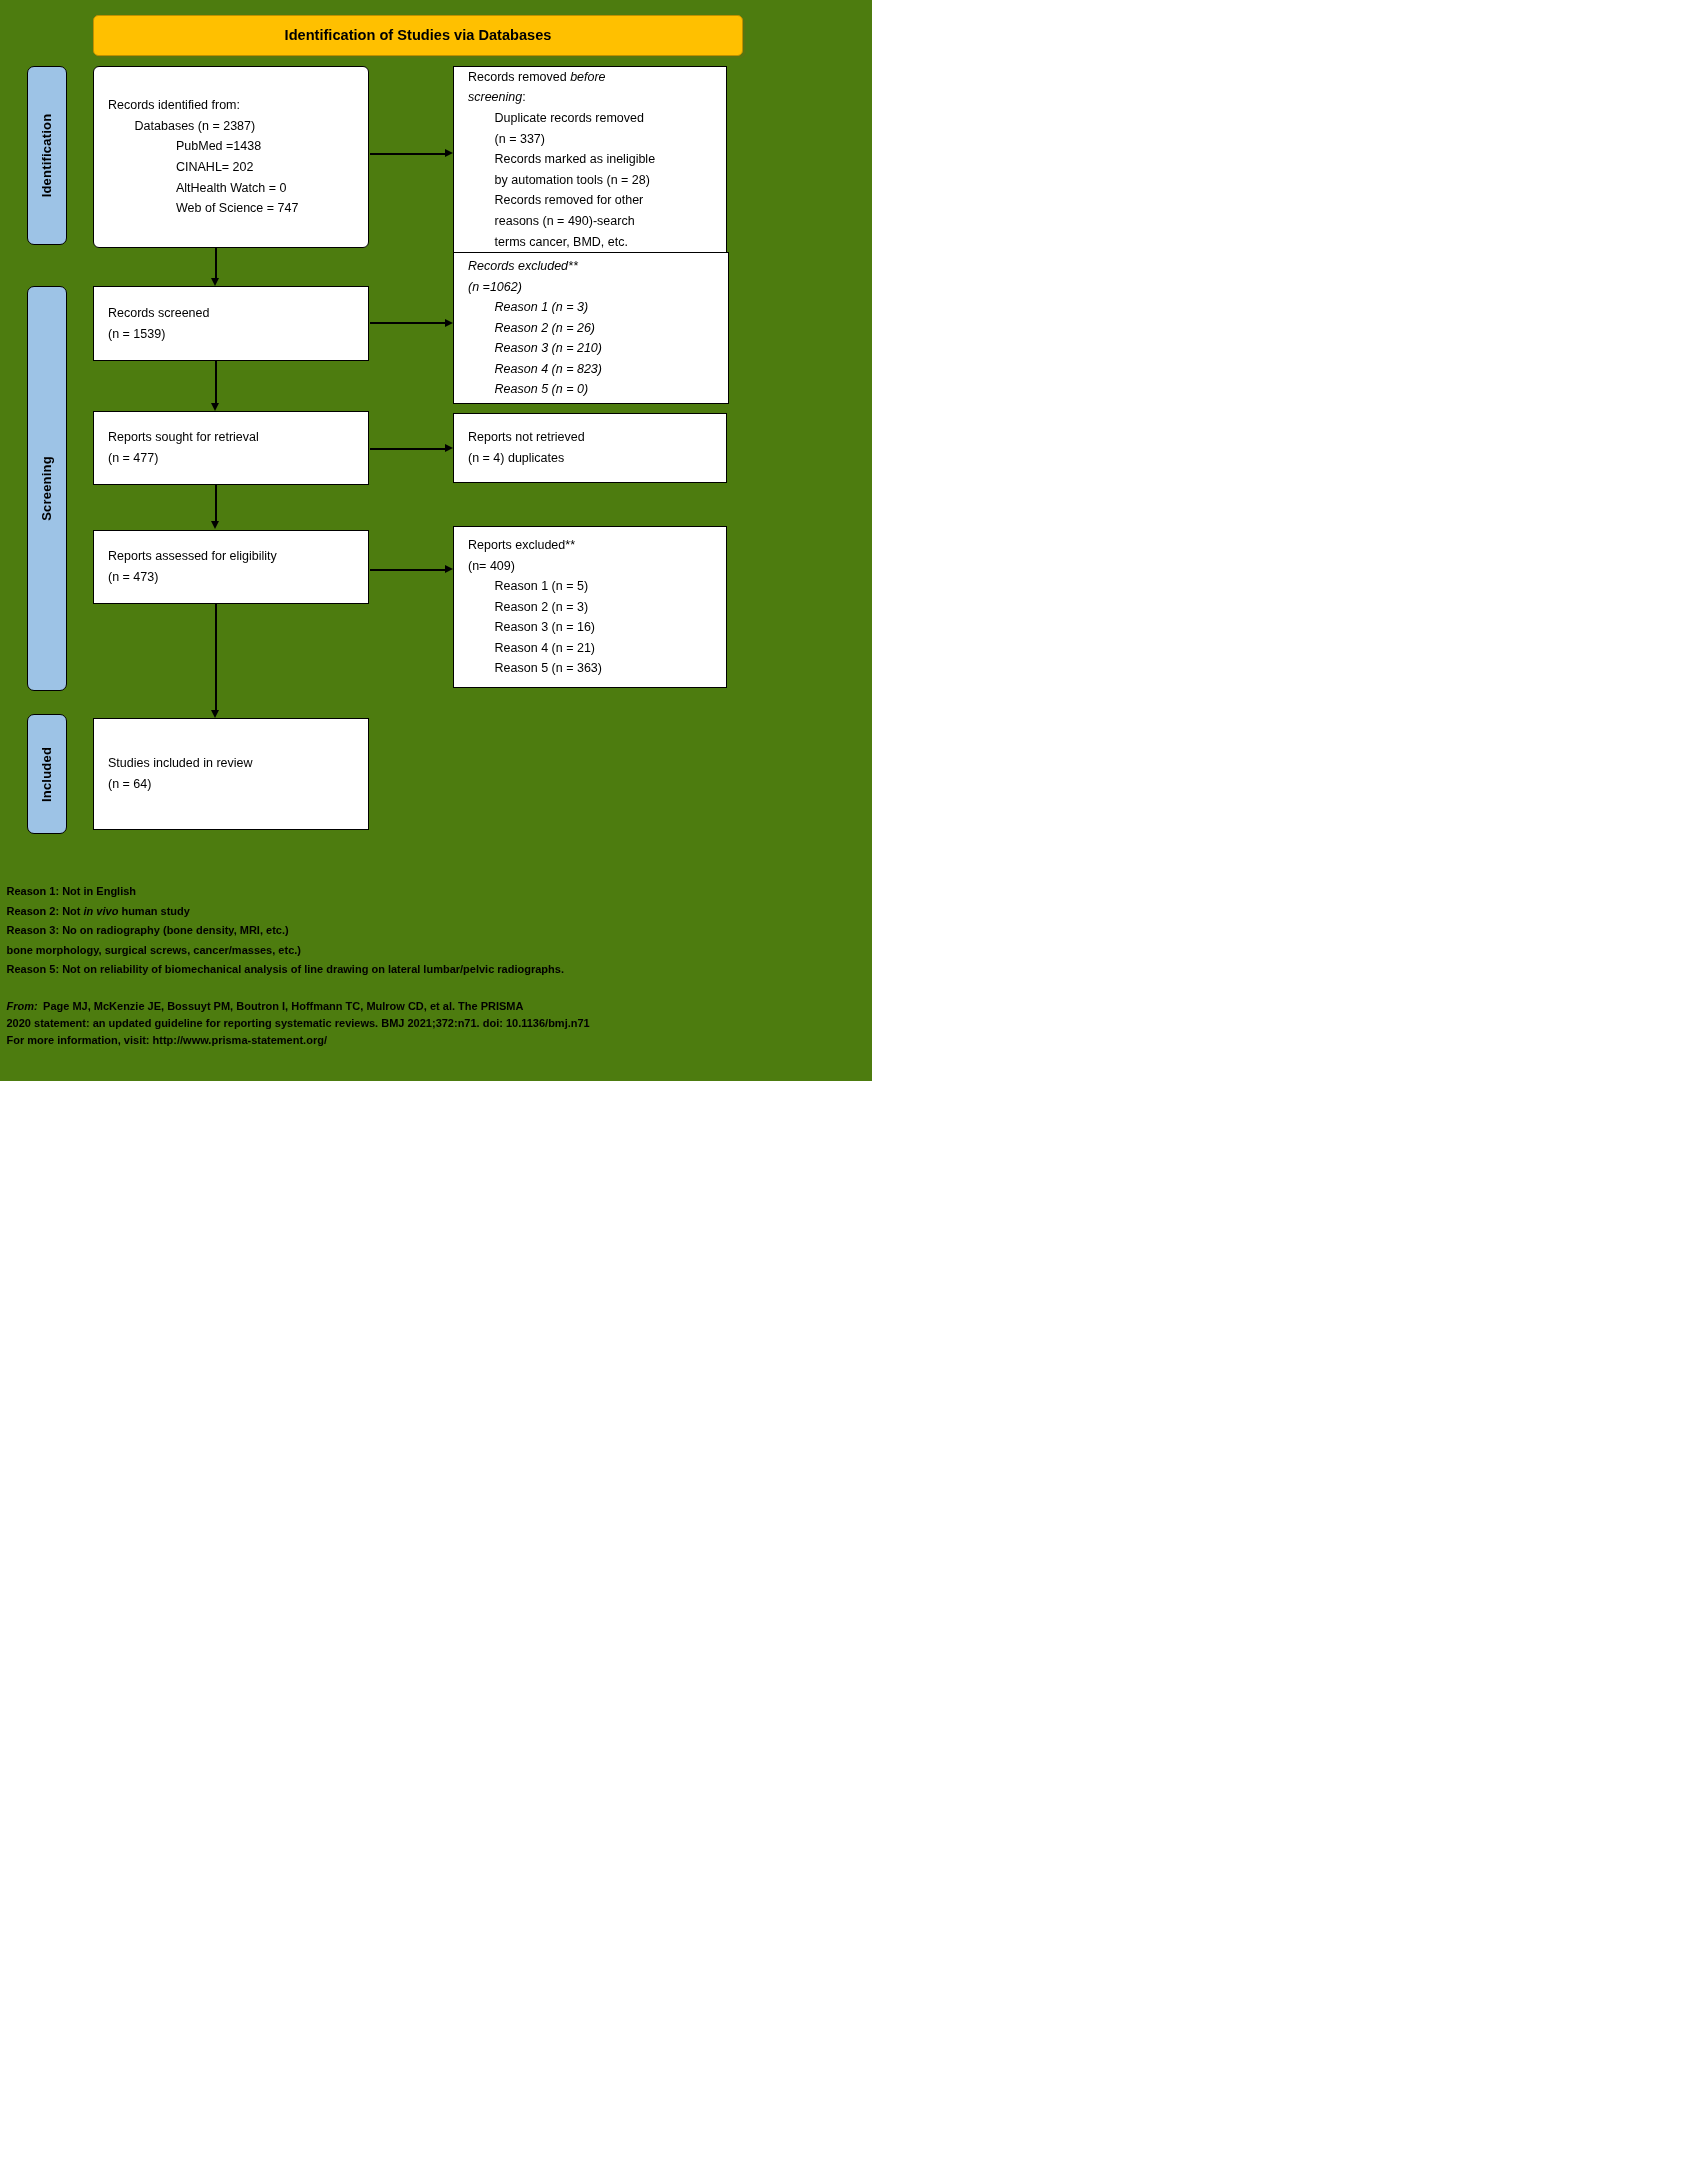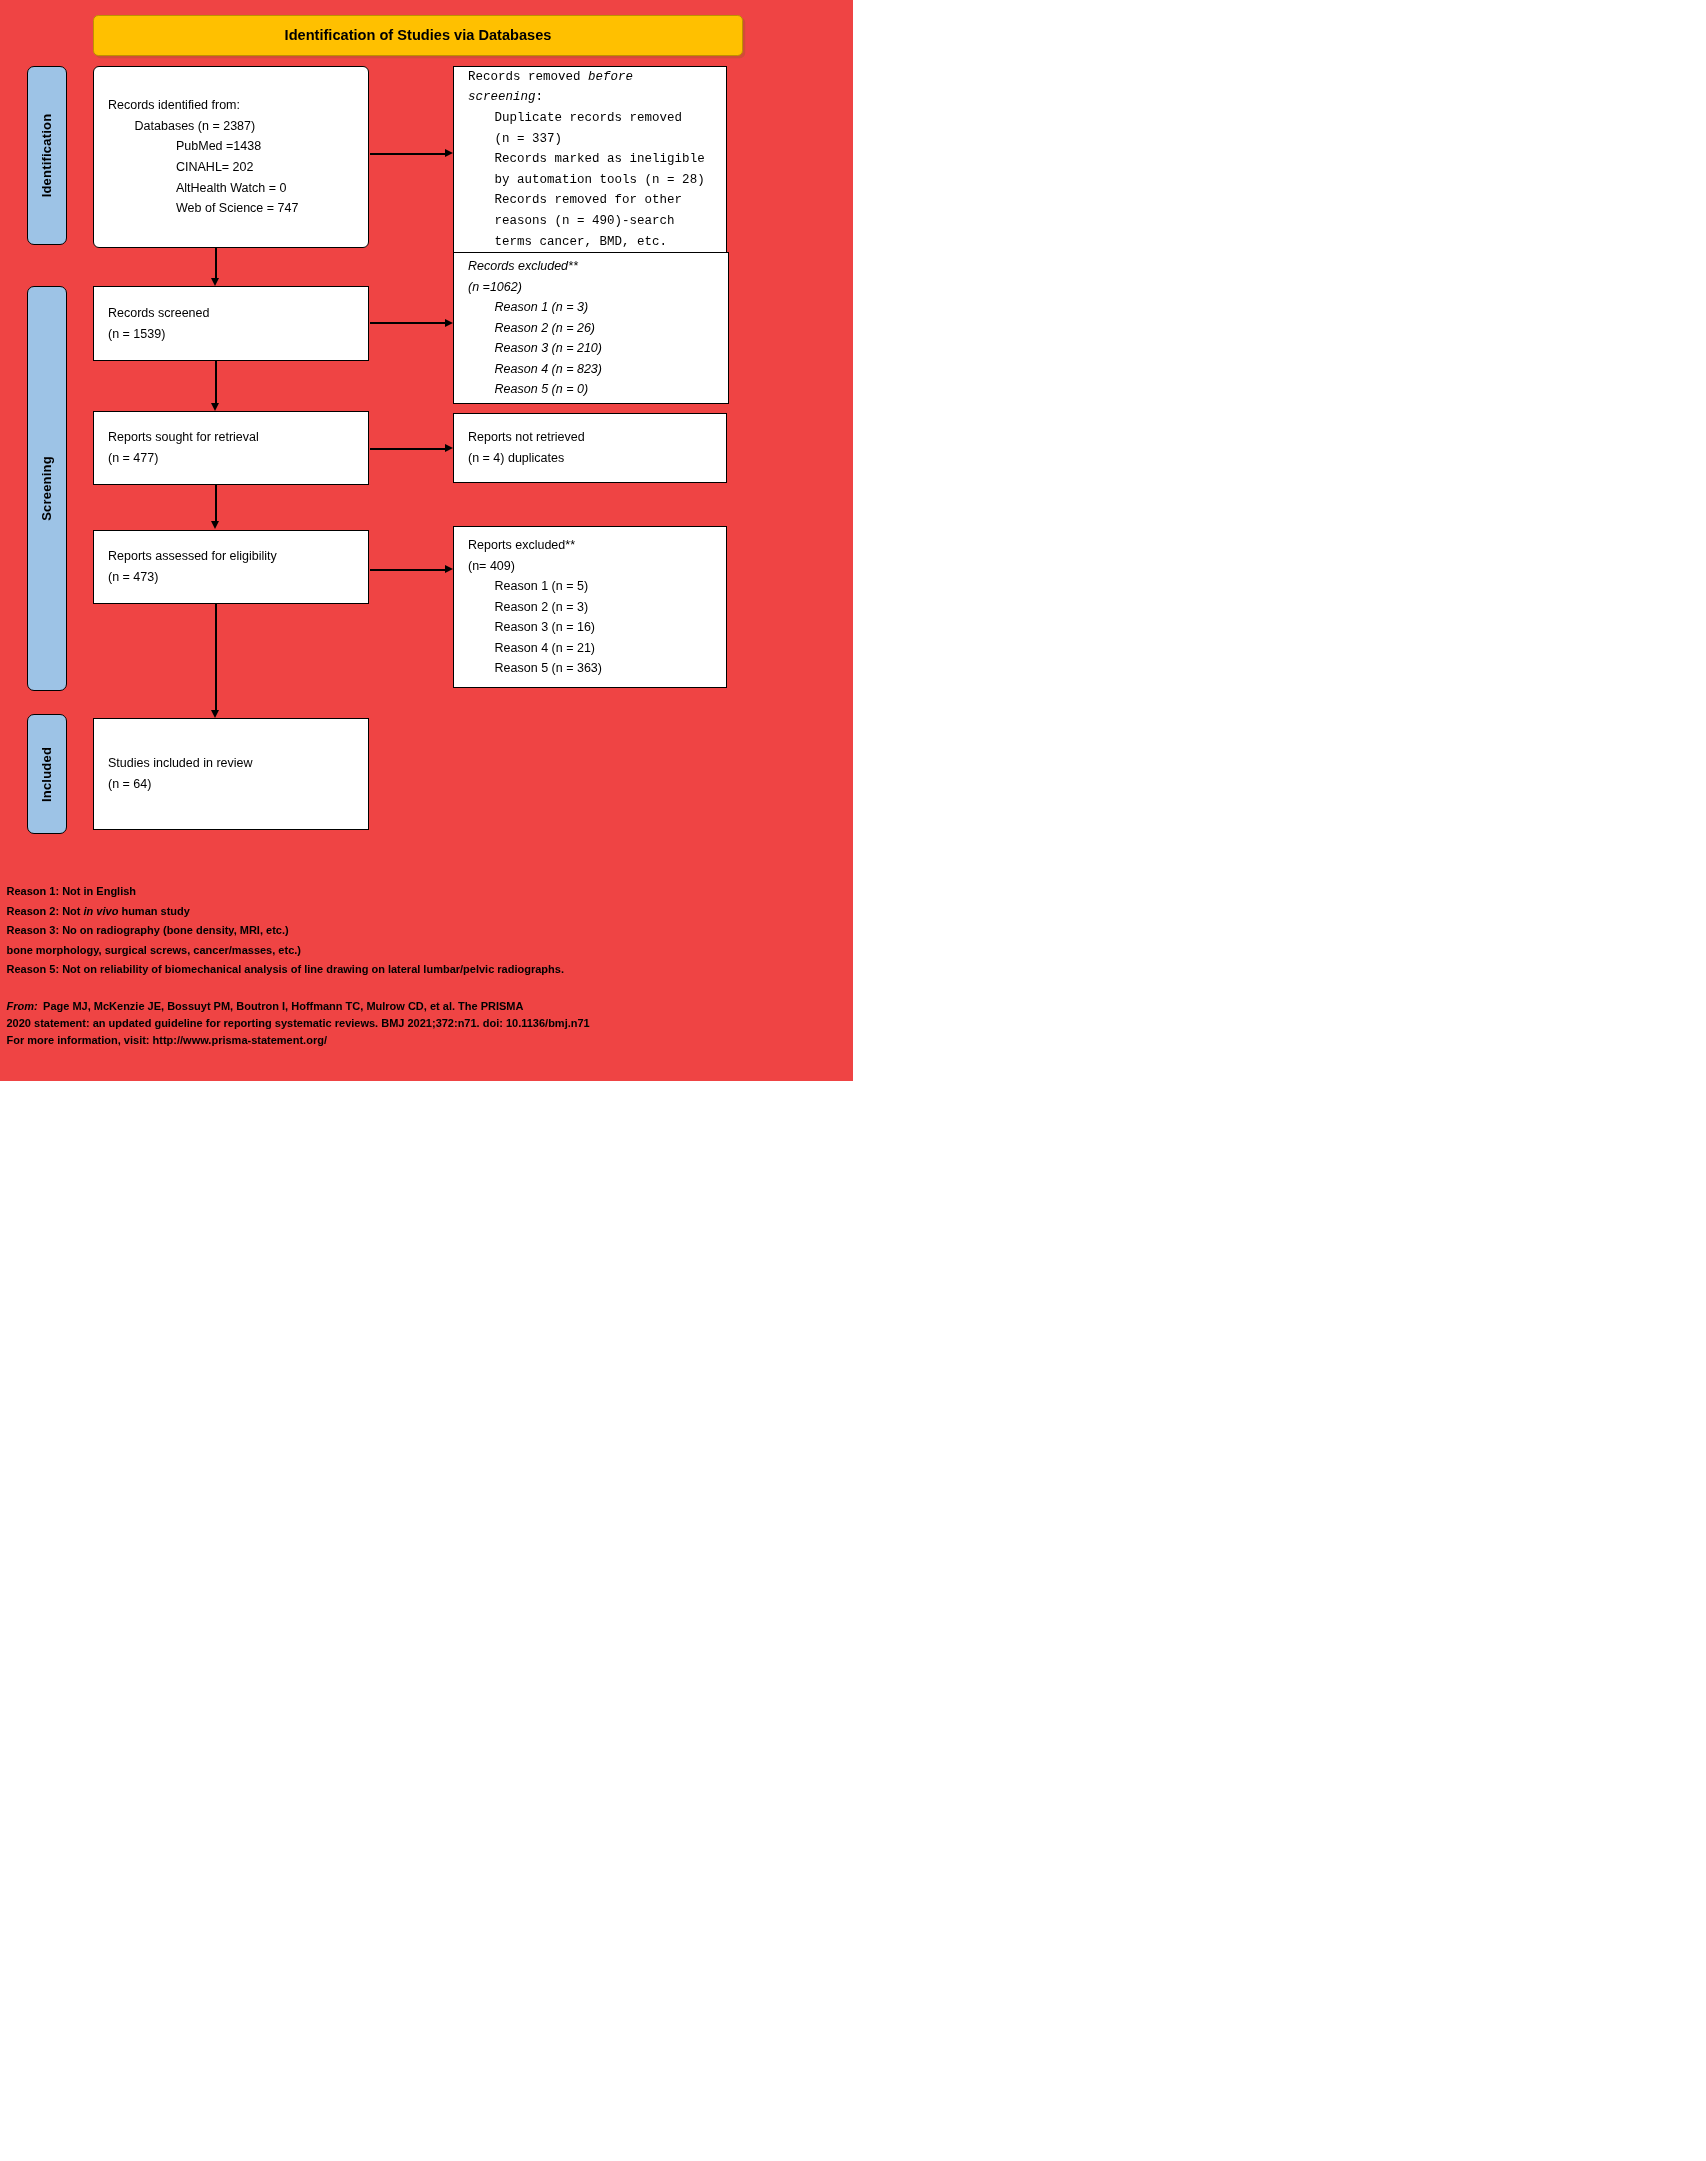--- a/index.html
+++ b/index.html
@@ -1,17 +1,17 @@
 <!DOCTYPE html>
 <html style="font-size:8.7px"><head>
 <meta charset="utf-8">
 <style>
   html,body{margin:0;padding:0;background:#ffffff;}
   body{font-family:"Liberation Sans","DejaVu Sans",sans-serif;color:#000;}
-  .canvas{position:relative;width:853px;height:1081px;background:#ef4444;overflow:hidden;}
+  .canvas{position:relative;width:853px;height:1081px;background:#4d7c0f;overflow:hidden;padding-left:19px;}
 
   
   .banner{position:absolute;left:93px;top:14.6px;width:650px;height:41px;
     background:#FFC000;border:1.1px solid #BF9000;border-radius:5.4px;
     display:flex;align-items:center;justify-content:center;
     box-shadow:2.2px 2.2px 0 rgba(120,100,20,0.25);box-sizing:border-box;}
   .banner span{font-size:14.6px;font-weight:bold;}
 
   
   .side{position:absolute;left:26.6px;width:40px;background:#9DC3E6;
@@ -66,21 +66,21 @@
 
   <div class="box" style="left:93px;top:66px;width:276px;height:182px;border-radius:6px;">
     <div class="bl">Records identified from:</div>
     <div class="bl ind1">Databases (n = 2387)</div>
     <div class="bl ind2">PubMed =1438</div>
     <div class="bl ind2">CINAHL= 202</div>
     <div class="bl ind2">AltHealth Watch = 0</div>
     <div class="bl ind2">Web of Science = 747</div>
   </div>
 
-  <div class="box" style="left:453px;top:66px;width:274px;height:187px;font-family:Liberation Mono, monospace;">
+  <div class="box" style="left:453px;top:66px;width:274px;height:187px;">
     <div class="bl"><span>Records removed </span><i>before</i></div>
     <div class="bl"><i>screening</i><span>:</span></div>
     <div class="bl ind1">Duplicate records removed</div>
     <div class="bl ind1">(n = 337)</div>
     <div class="bl ind1">Records marked as ineligible</div>
     <div class="bl ind1">by automation tools (n = 28)</div>
     <div class="bl ind1">Records removed for other</div>
     <div class="bl ind1">reasons (n = 490)-search</div>
     <div class="bl ind1">terms cancer, BMD, etc.</div>
   </div>

